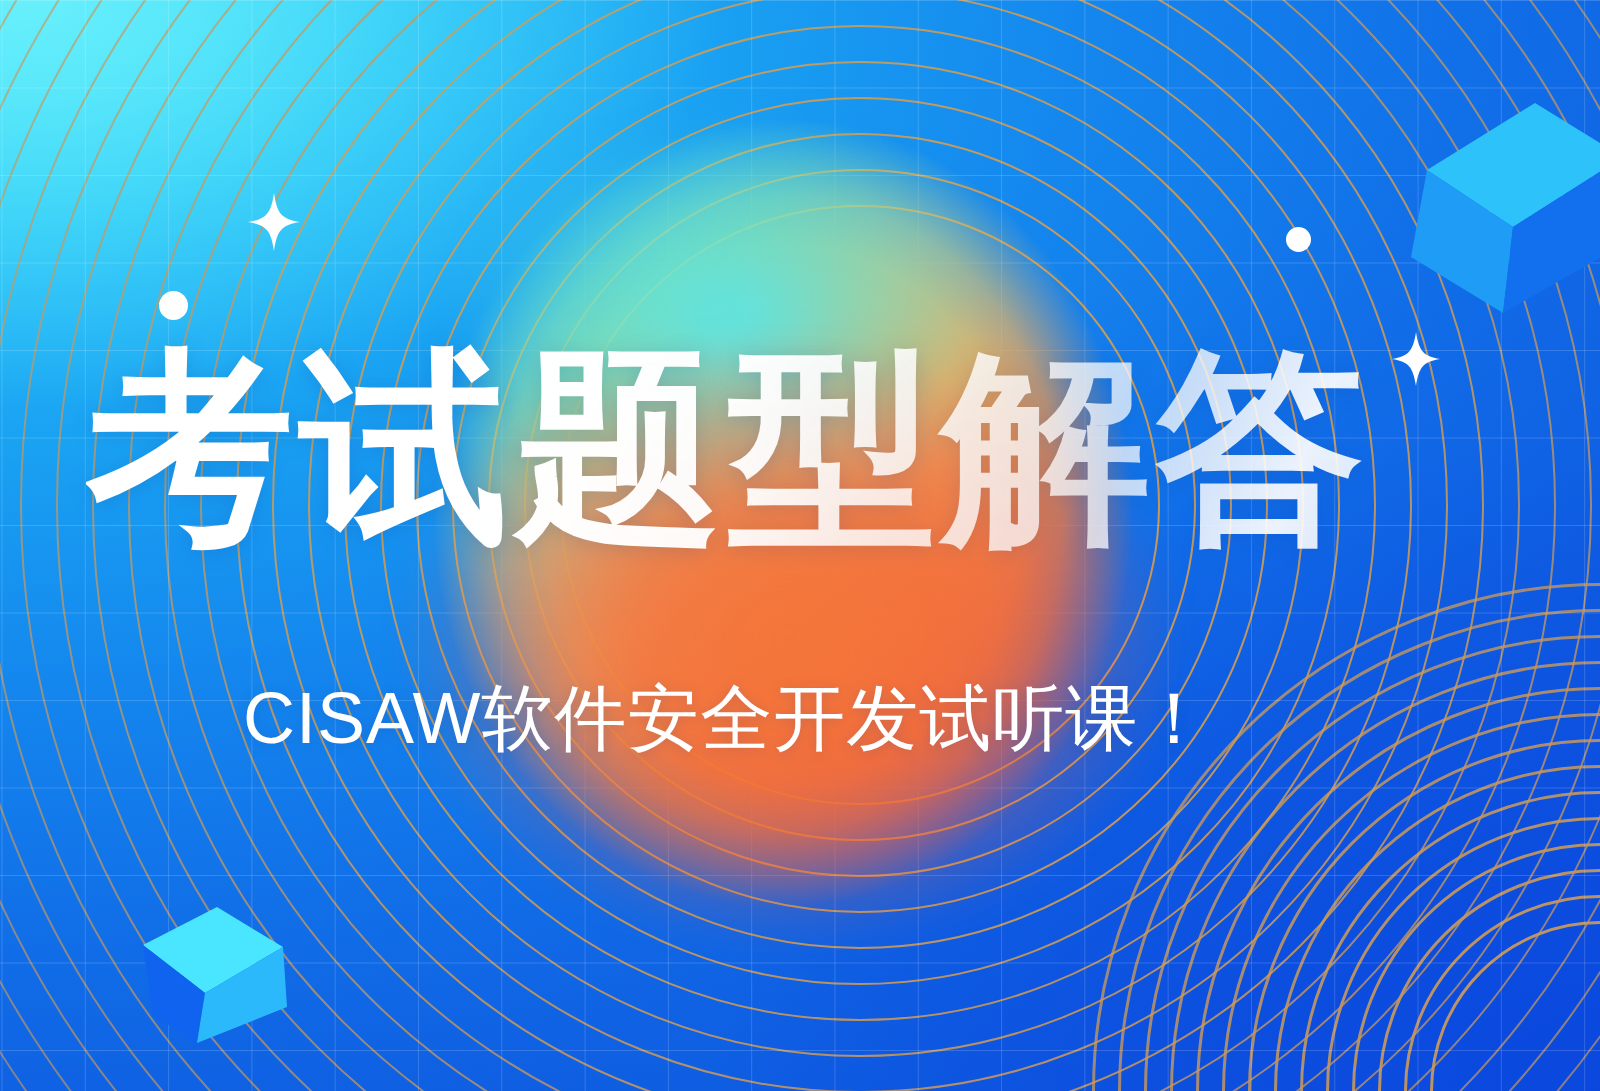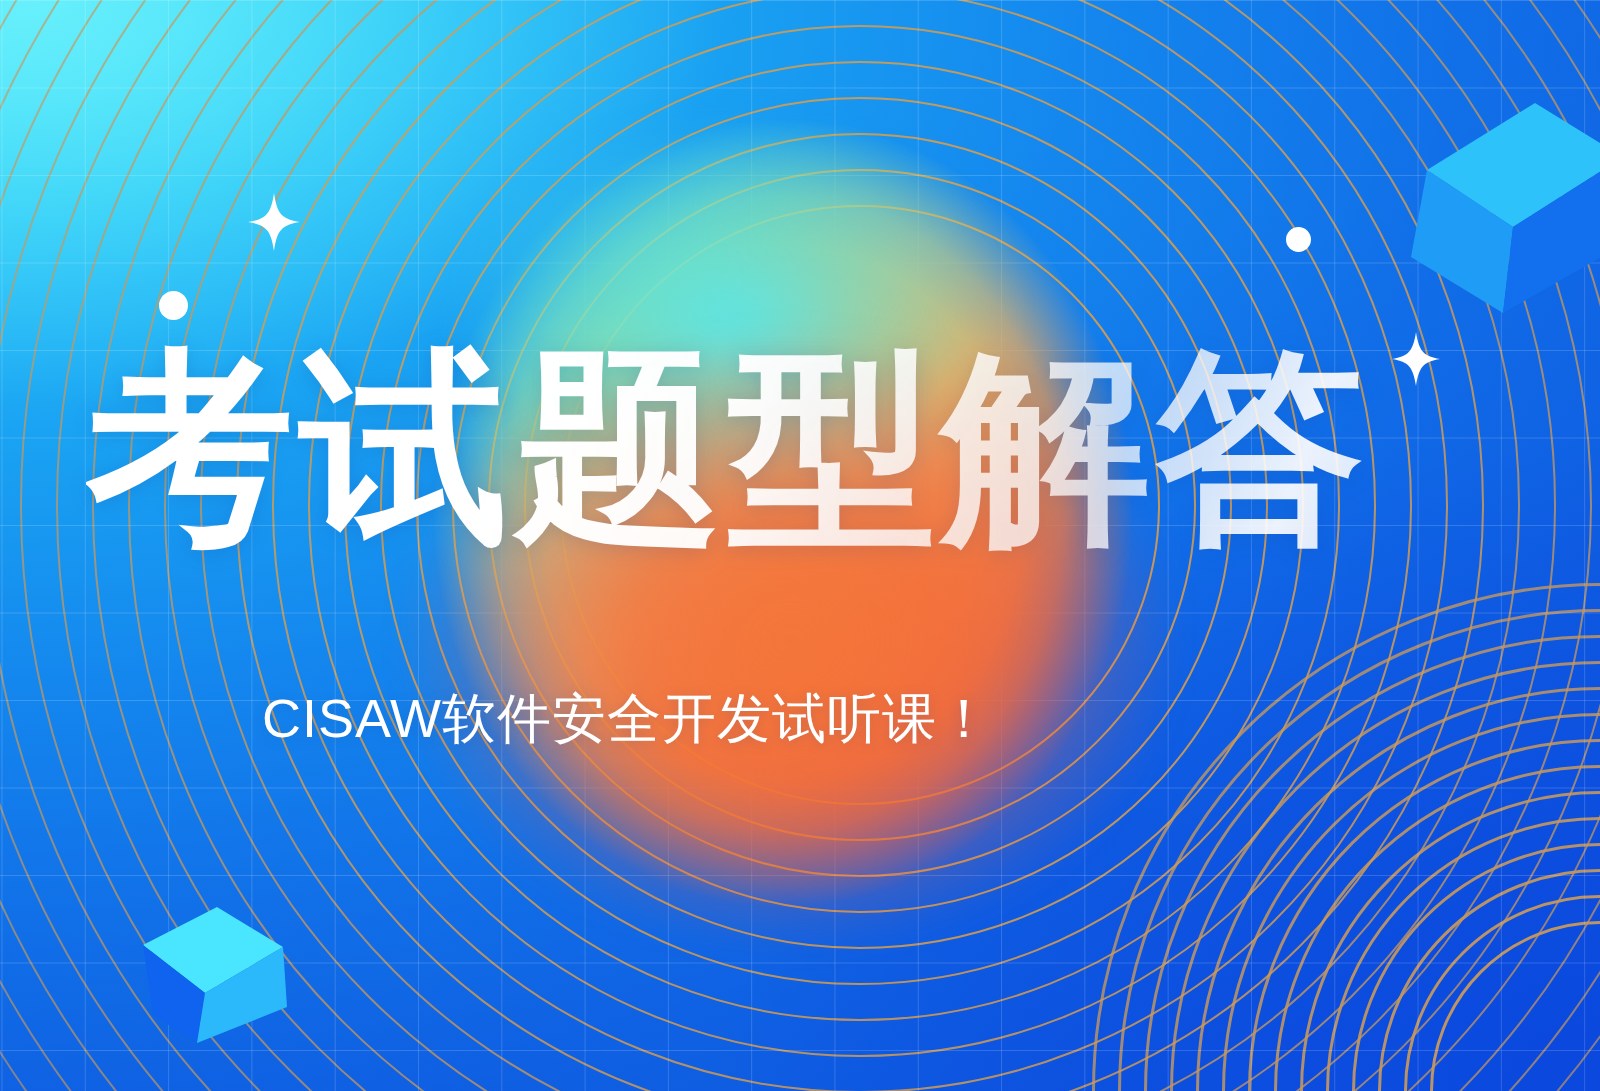--- a/index.html
+++ b/index.html
@@ -138,28 +138,27 @@
             background-clip:text;
     color:transparent;
     -webkit-text-fill-color:transparent;
     text-shadow:none;
     filter:drop-shadow(0 3px 10px rgba(10,60,150,.18));
   }
   #subtitle{
     position:absolute;
     left:243px;
     top:672px;
-    font-size:54px;
+    font-size:72px;
     line-height:92px;
     font-weight:400;
     letter-spacing:1px;
     white-space:nowrap;
     color:#ffffff;
     filter:drop-shadow(0 2px 6px rgba(20,60,140,.18));
-    margin-left:19px;
   }
 </style>
 </head>
 <body>
 
 <div id="banner">
 
   <div class="layer" id="bg-base"></div>
   <div class="layer" id="bg-right-deep"></div>
   <div class="layer" id="bg-topleft-glow"></div>

